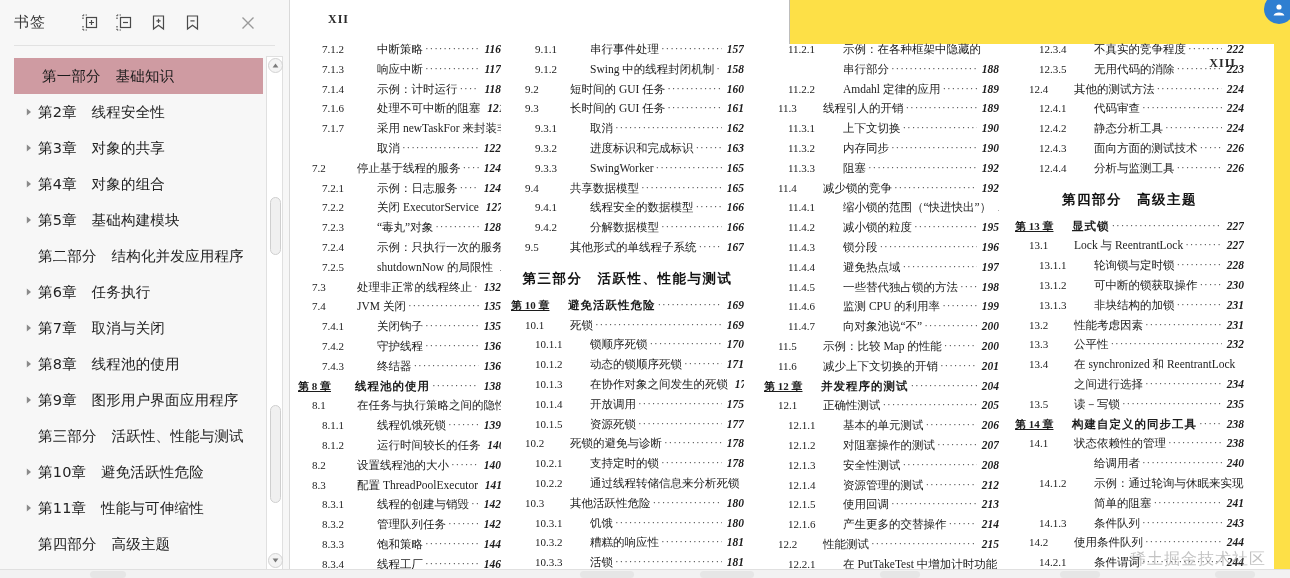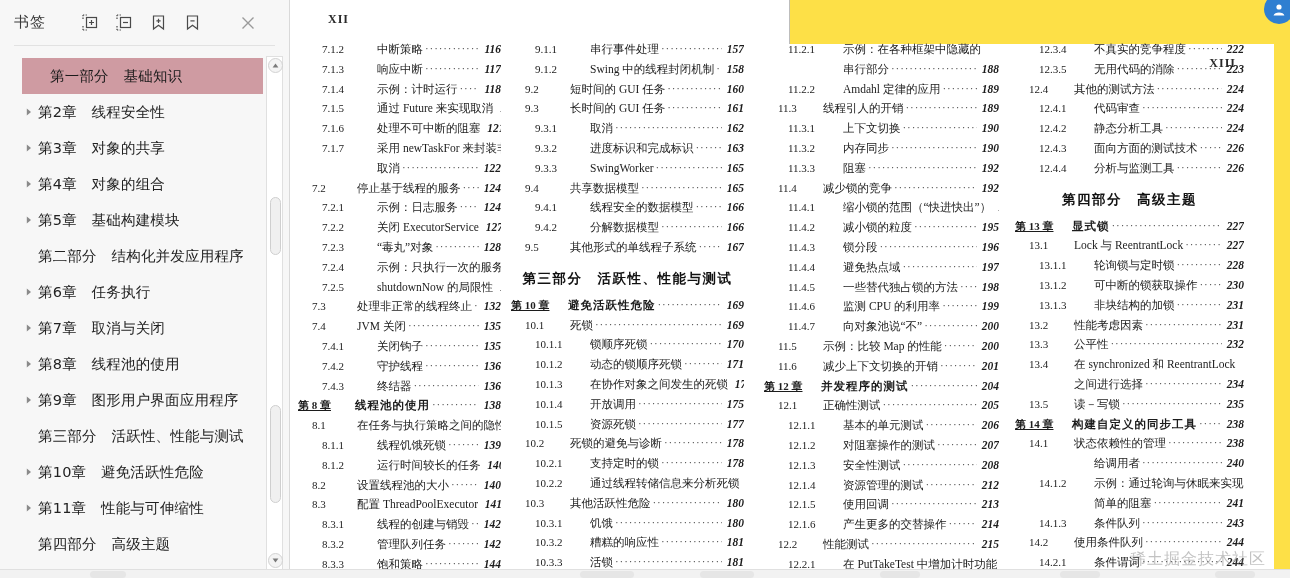--- a/index.html
+++ b/index.html
@@ -80,21 +80,21 @@
     color:#222;
     font-family:"DejaVu Sans","Liberation Sans",sans-serif;
     letter-spacing:0.2px;
   }
   .bm-item.part{
     padding-left:12px;
   }
   .bm-item.part .label{font-weight:normal;}
   .bm-item.selected{
     background:#cf9ba2;
-    margin-left:12px;
+    margin-left:4px;
     margin-right:0px;
   }
   .bm-item.selected .label{color:#1a1a1a;}
 
   
   .bm-scroll{
     position:absolute;
     right:6px;top:10px;bottom:8px;
     width:17px;
     background:#ffffff;
@@ -432,26 +432,20 @@
             <span class="dots">······································································</span>
             <span class="pg">117</span>
           </div>
           <div class="toc-row lvl-3">
             <span class="num">7.1.4</span>
             <span class="txt">示例：计时运行</span>
             <span class="dots">······································································</span>
             <span class="pg">118</span>
           </div>
           <div class="toc-row lvl-3">
-            <span class="num">7.1.5</span>
-            <span class="txt">通过 Future 来实现取消</span>
-            <span class="dots">······································································</span>
-            <span class="pg">120</span>
-          </div>
-          <div class="toc-row lvl-3">
             <span class="num">7.1.6</span>
             <span class="txt">处理不可中断的阻塞</span>
             <span class="dots">······································································</span>
             <span class="pg">121</span>
           </div>
           <div class="toc-row lvl-3">
             <span class="num">7.1.7</span>
             <span class="txt">采用 newTaskFor 来封装非标准的</span>
           </div>
           <div class="toc-row lvl-3 cont">

